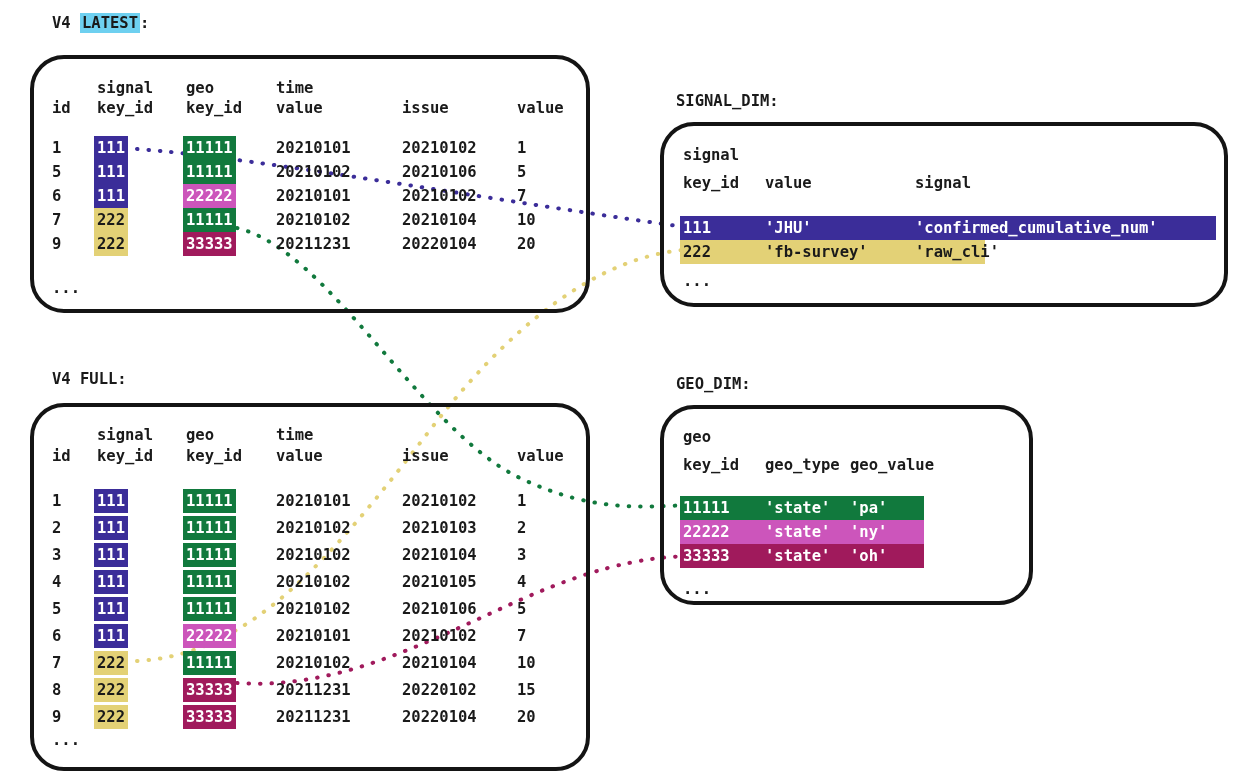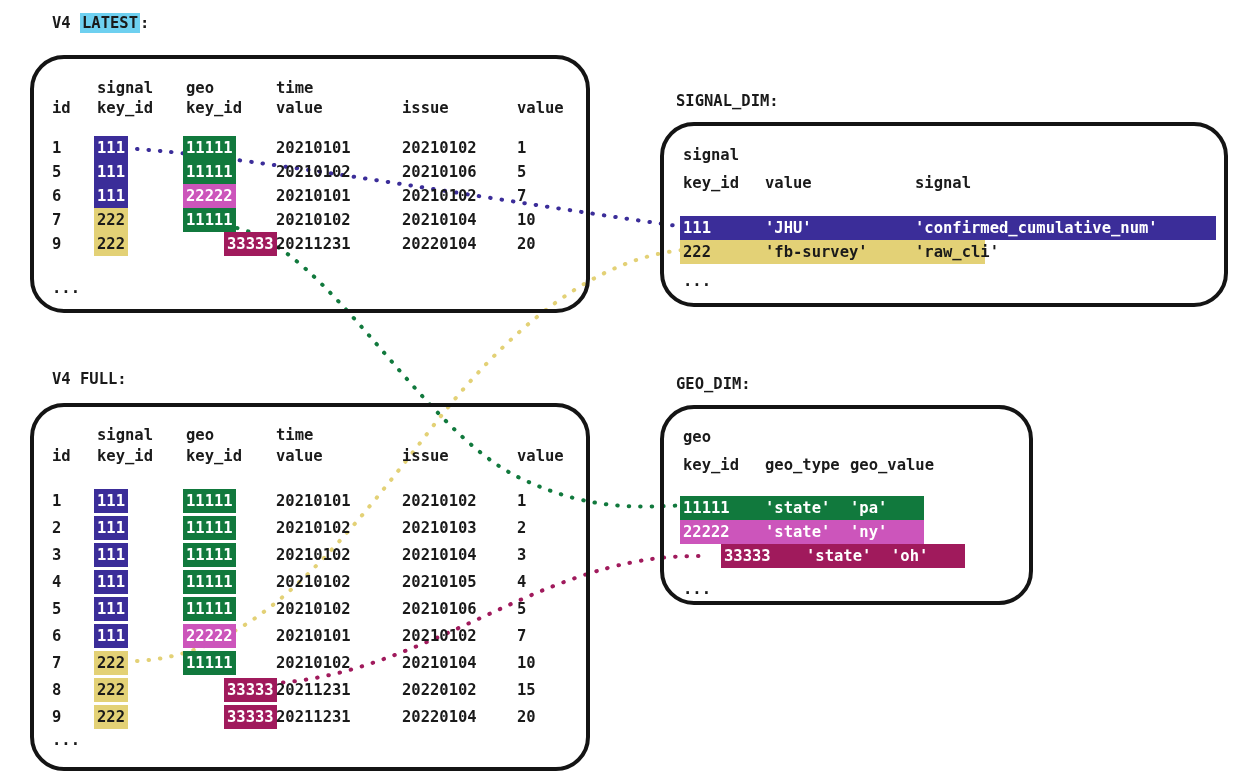--- a/index.html
+++ b/index.html
@@ -38,21 +38,21 @@
   }
   .cell{position:absolute;white-space:pre;line-height:24px;height:24px;}
   .sw{                 
     padding:0 3px;
     box-sizing:content-box;
   }
   .c-blue   {background:#3B2D99;color:#ffffff;}
   .c-khaki  {background:#E3D176;color:#1a1a1a;}
   .c-green  {background:#11793D;color:#ffffff;}
   .c-orchid {background:#CC55BB;color:#ffffff;}
-  .c-maroon {background:#A01A5C;color:#ffffff;margin-left:41px;}
+  .c-maroon {background:#A01A5C;color:#ffffff;}
 
   .plain{color:#1a1a1a;}
   .dots{color:#1a1a1a;}
 
   
   .links{position:absolute;left:0;top:0;width:1247px;height:781px;pointer-events:none;}
 </style>
 </head>
 <body>
 

